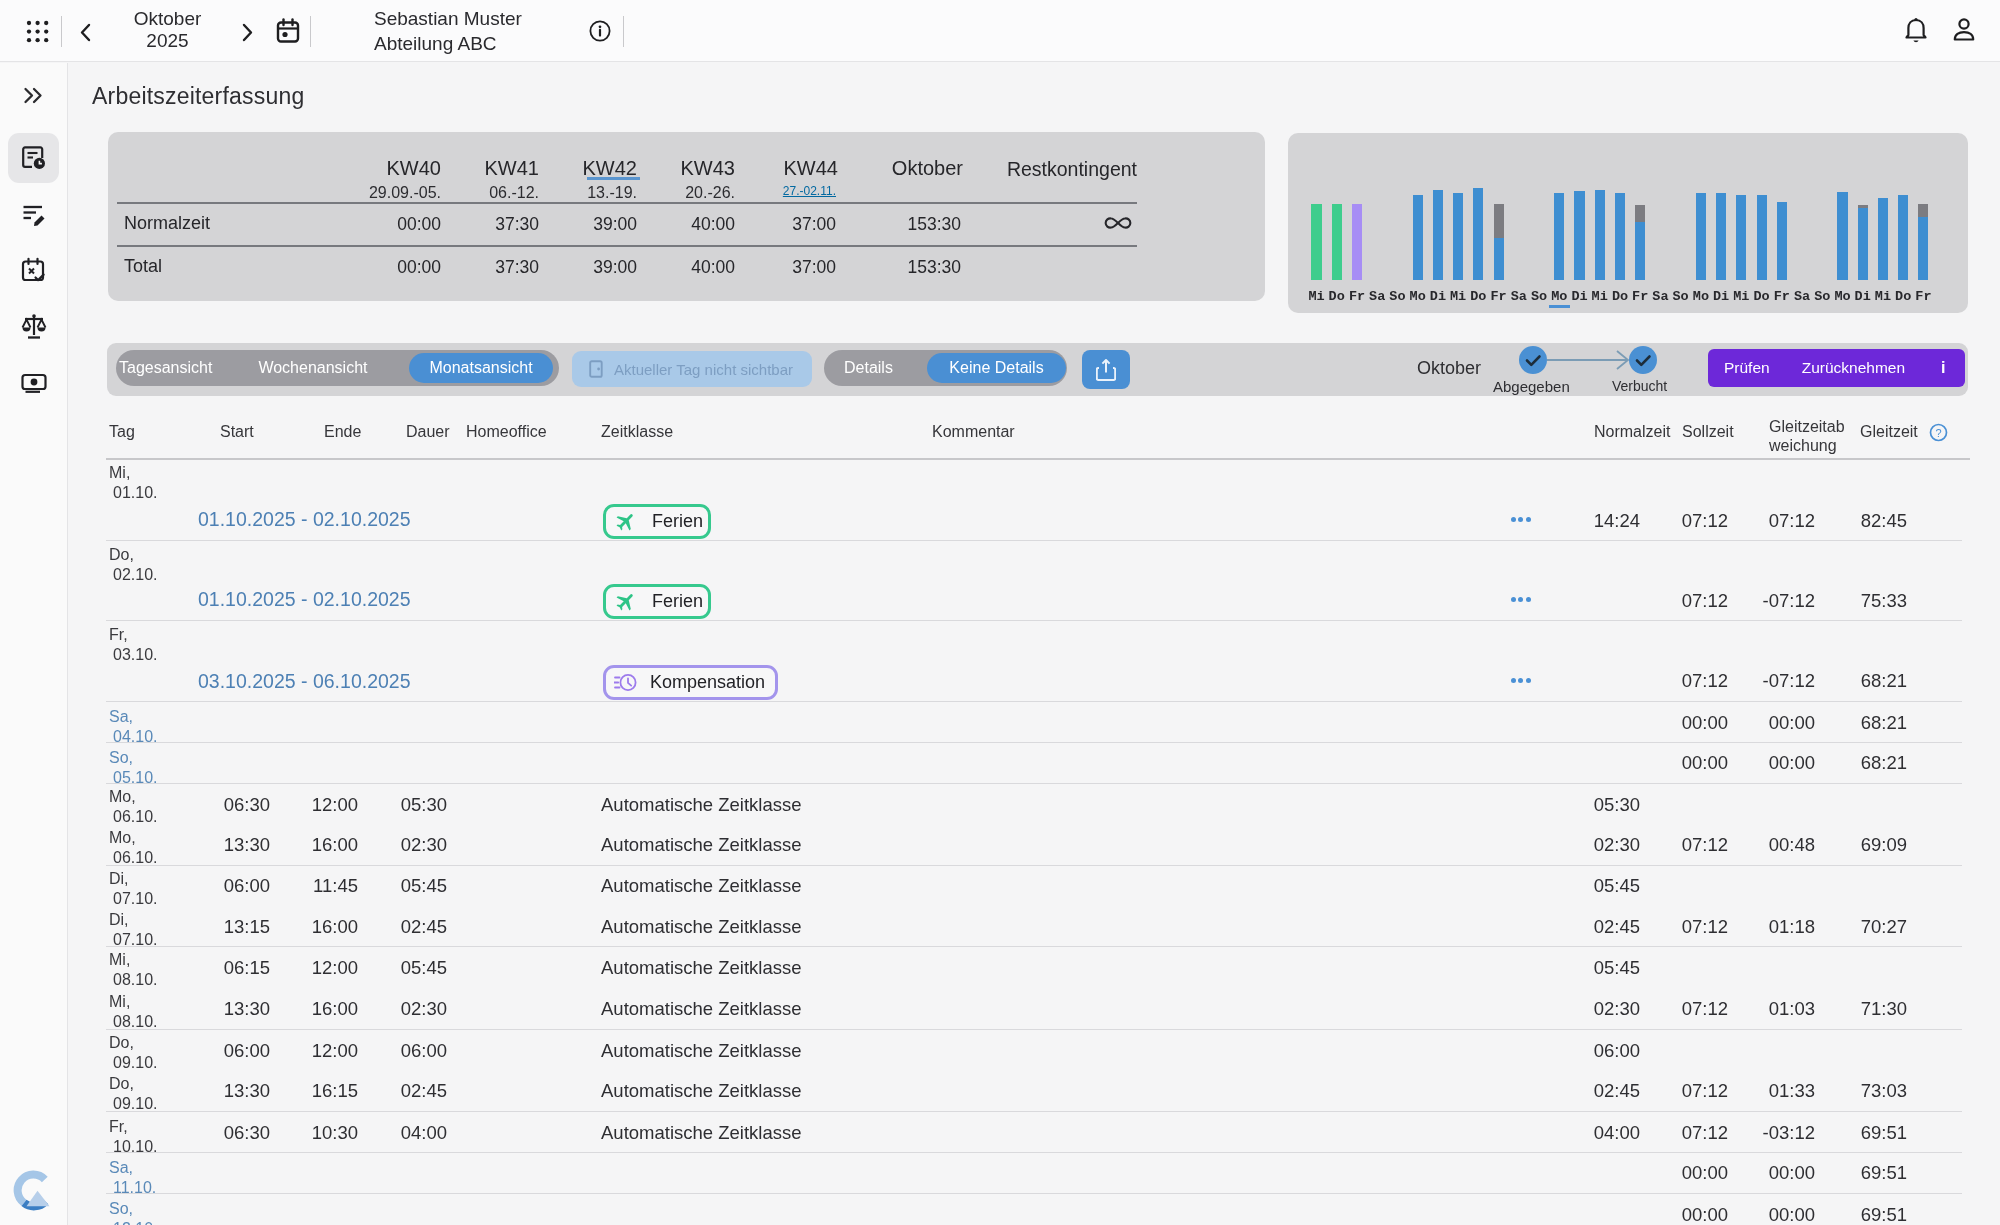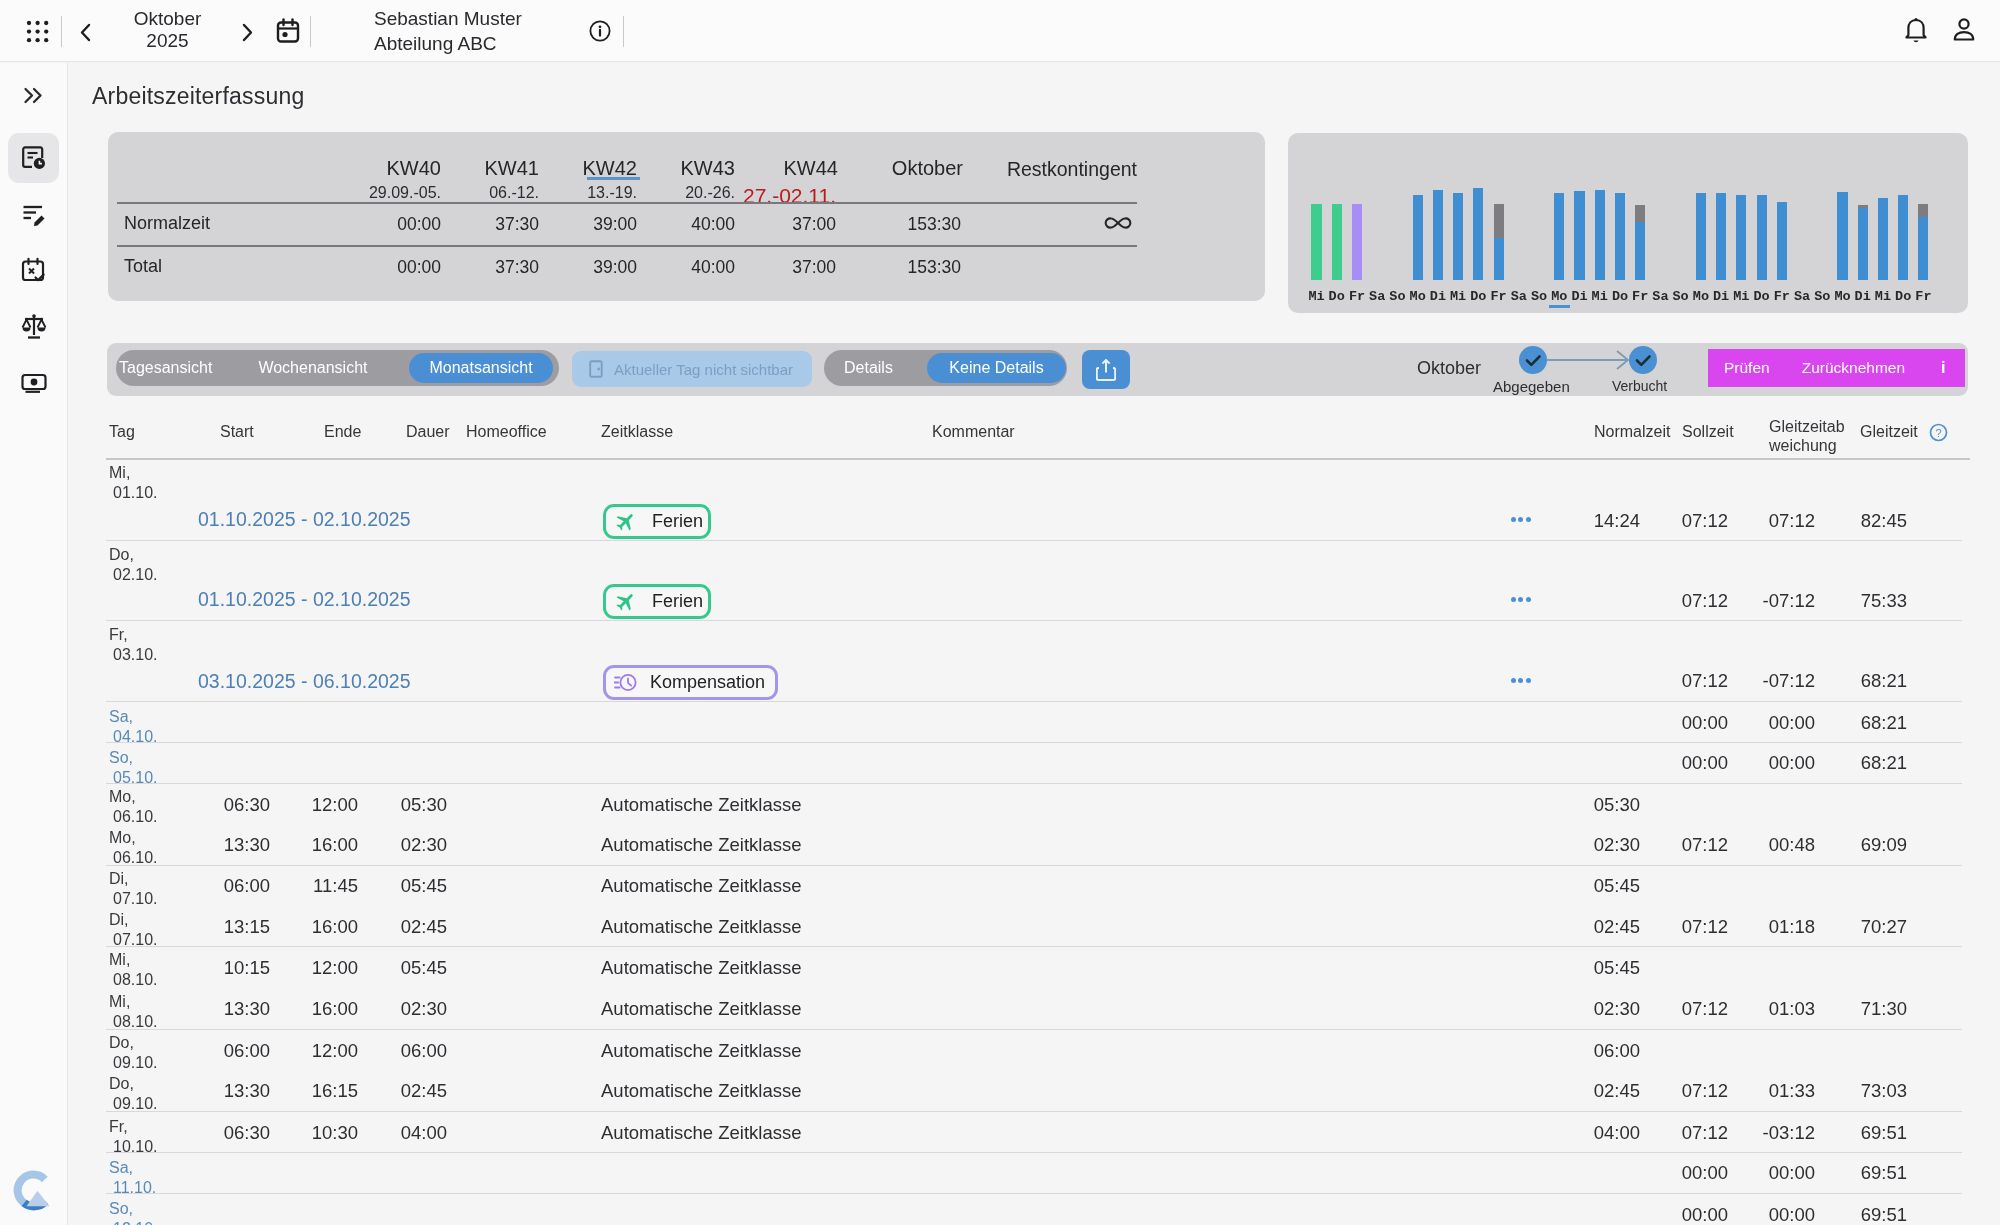--- a/index.html
+++ b/index.html
@@ -116,21 +116,21 @@
 <div class="abs r" style="left:399px;top:157px;width:140px;font-size:20px;color:#26262a;">KW41</div>
 <div class="abs r" style="left:497px;top:157px;width:140px;font-size:20px;color:#26262a;">KW42</div>
 <div class="abs r" style="left:595px;top:157px;width:140px;font-size:20px;color:#26262a;">KW43</div>
 <div class="abs r" style="left:698px;top:157px;width:140px;font-size:20px;color:#26262a;">KW44</div>
 <div class="abs r" style="left:823px;top:157px;width:140px;font-size:20px;color:#26262a;">Oktober</div>
 <div class="abs r" style="left:997px;top:158px;width:140px;font-size:19.5px;color:#26262a;">Restkontingent</div>
 <div class="abs r" style="left:301px;top:184px;width:140px;font-size:16px;color:#2c2c30;">29.09.-05.</div>
 <div class="abs r" style="left:399px;top:184px;width:140px;font-size:16px;color:#2c2c30;">06.-12.</div>
 <div class="abs r" style="left:497px;top:184px;width:140px;font-size:16px;color:#2c2c30;">13.-19.</div>
 <div class="abs r" style="left:595px;top:184px;width:140px;font-size:16px;color:#2c2c30;">20.-26.</div>
-<div class="abs r" style="left:696px;top:184px;width:140px;font-size:21px;color:#b91c1c;">27.-02.11.</div>
+<div class="abs r" style="left:696px;top:184px;width:140px;font-size:12px;color:#0369a1;text-decoration:underline;">27.-02.11.</div>
 <div class="abs" style="left:587px;top:176.5px;width:53px;height:3.4px;background:#5a95cf;"></div>
 <div class="abs" style="left:117px;top:202px;width:1020px;height:2px;background:#77797e;"></div>
 <div class="abs" style="left:117px;top:245px;width:1020px;height:2px;background:#77797e;"></div>
 <div class="abs" style="left:124px;top:213px;font-size:18px;color:#26262a;">Normalzeit</div>
 <div class="abs r" style="left:301px;top:214px;width:140px;font-size:17.5px;color:#26262a;">00:00</div>
 <div class="abs r" style="left:399px;top:214px;width:140px;font-size:17.5px;color:#26262a;">37:30</div>
 <div class="abs r" style="left:497px;top:214px;width:140px;font-size:17.5px;color:#26262a;">39:00</div>
 <div class="abs r" style="left:595px;top:214px;width:140px;font-size:17.5px;color:#26262a;">40:00</div>
 <div class="abs r" style="left:696px;top:214px;width:140px;font-size:17.5px;color:#26262a;">37:00</div>
 <div class="abs r" style="left:821px;top:214px;width:140px;font-size:17.5px;color:#26262a;">153:30</div>
@@ -236,21 +236,21 @@
 <div class="abs" style="left:1493px;top:378px;font-size:15px;color:#2e2e32;">Abgegeben</div>
 <svg class="abs" style="left:1629px;top:346px" width="28" height="28" viewBox="0 0 28 28">
 <circle cx="14" cy="14" r="14" fill="#4a90d3"></circle>
 <path d="M8 14.5 L12.3 18.8 L20.5 10.5" fill="none" stroke="#1d2d3a" stroke-width="2.6" stroke-linecap="round" stroke-linejoin="round"></path>
   </svg>
 <div class="abs" style="left:1612px;top:378px;font-size:14px;color:#2e2e32;">Verbucht</div>
 <svg class="abs" style="left:1547px;top:350px" width="85" height="20" viewBox="0 0 85 20">
 <line x1="0" y1="10" x2="80" y2="10" stroke="#7b9cb5" stroke-width="1.8"></line>
 <path d="M70 1 L81 10 L70 19" fill="none" stroke="#7b9cb5" stroke-width="1.8"></path>
   </svg>
-<div class="abs" style="left:1708px;top:349px;width:257px;height:38px;background:#d946ef;border-radius:0;color:#fff;display:flex;align-items:center;">
+<div class="abs" style="left:1708px;top:349px;width:257px;height:38px;background:#6d28d9;border-radius:6px;color:#fff;display:flex;align-items:center;">
 <span style="margin-left:16px;font-size:15.5px;">Prüfen</span>
 <span style="margin-left:32px;font-size:15.5px;">Zurücknehmen</span>
 <span style="margin-left:36px;font-size:16px;font-weight:bold;">i</span>
   </div>
 <div class="abs hdr" style="left:109px;top:423px;">Tag</div>
 <div class="abs hdr" style="left:220px;top:423px;">Start</div>
 <div class="abs hdr" style="left:324px;top:423px;">Ende</div>
 <div class="abs hdr" style="left:406px;top:423px;">Dauer</div>
 <div class="abs hdr" style="left:466px;top:423px;">Homeoffice</div>
 <div class="abs hdr" style="left:601px;top:423px;">Zeitklasse</div>
@@ -356,21 +356,21 @@
 <div class="abs r val" style="left:258px;top:916px;width:100px;">16:00</div>
 <div class="abs r val" style="left:347px;top:916px;width:100px;">02:45</div>
 <div class="abs val" style="left:601px;top:916px;">Automatische Zeitklasse</div>
 <div class="abs r val" style="left:1520px;top:916px;width:120px;">02:45</div>
 <div class="abs r val" style="left:1608px;top:916px;width:120px;">07:12</div>
 <div class="abs r val" style="left:1695px;top:916px;width:120px;text-align:right;">01:18</div>
 <div class="abs r val" style="left:1787px;top:916px;width:120px;">70:27</div>
 <div class="abs gline" style="top:1029px;"></div>
 <div class="abs day1" style="left:109px;top:950px;color:#3a3a3e;">Mi,<br><span style="margin-left:4px;">08.10.</span></div>
 <div class="abs day1" style="left:109px;top:991.5px;color:#3a3a3e;">Mi,<br><span style="margin-left:4px;">08.10.</span></div>
-<div class="abs r val" style="left:170px;top:957px;width:100px;">10:15</div>
+<div class="abs r val" style="left:170px;top:957px;width:100px;">06:15</div>
 <div class="abs r val" style="left:258px;top:957px;width:100px;">12:00</div>
 <div class="abs r val" style="left:347px;top:957px;width:100px;">05:45</div>
 <div class="abs val" style="left:601px;top:957px;">Automatische Zeitklasse</div>
 <div class="abs r val" style="left:1520px;top:957px;width:120px;">05:45</div>
 <div class="abs r val" style="left:170px;top:998px;width:100px;">13:30</div>
 <div class="abs r val" style="left:258px;top:998px;width:100px;">16:00</div>
 <div class="abs r val" style="left:347px;top:998px;width:100px;">02:30</div>
 <div class="abs val" style="left:601px;top:998px;">Automatische Zeitklasse</div>
 <div class="abs r val" style="left:1520px;top:998px;width:120px;">02:30</div>
 <div class="abs r val" style="left:1608px;top:998px;width:120px;">07:12</div>

